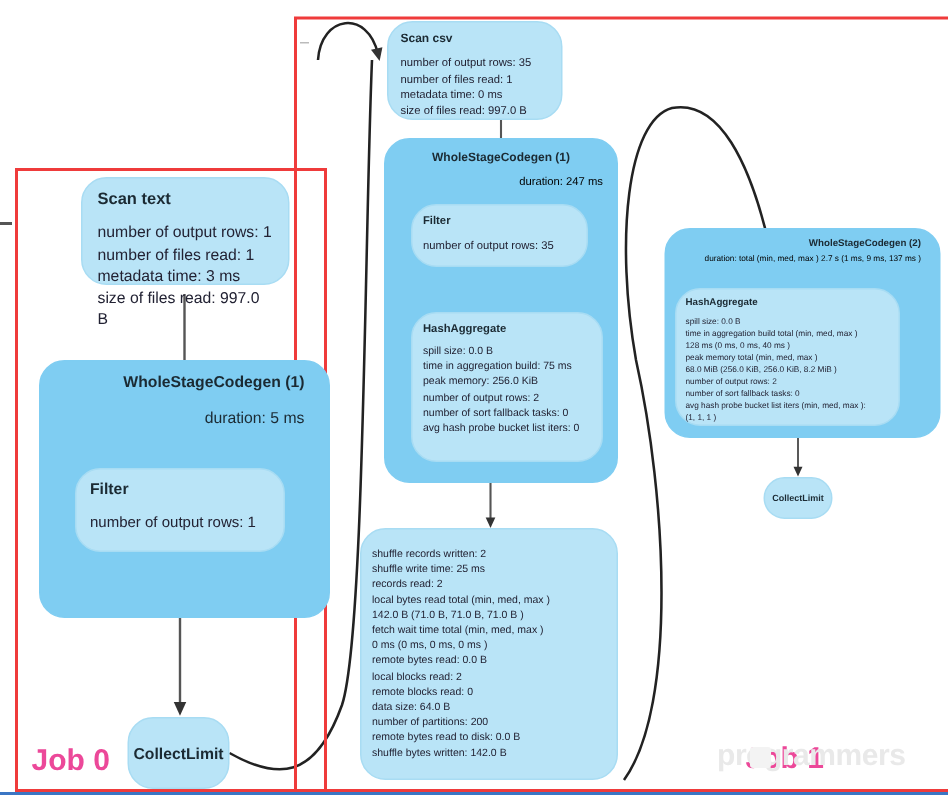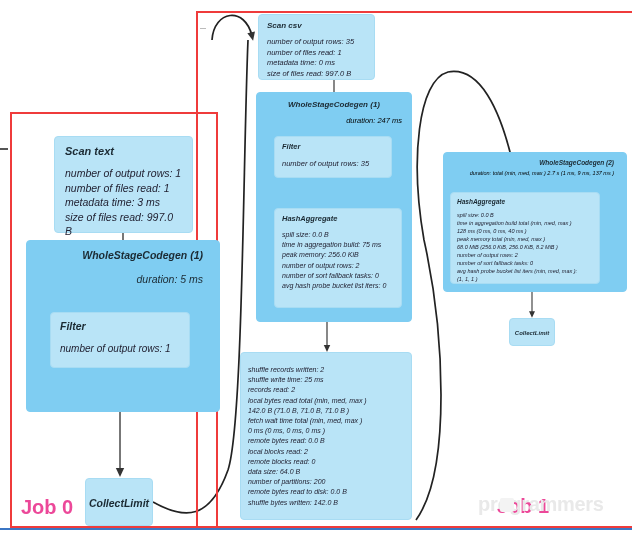--- a/index.html
+++ b/index.html
@@ -15,30 +15,30 @@
   
   .job-frame{position:absolute;border:2px solid #ef3b3b;box-sizing:border-box;background:transparent;}
   #job0-frame{left:10px;top:112px;width:208px;height:416px;}
   #job1-frame{left:196px;top:11px;width:440px;height:517px;}
 
   .job-label{position:absolute;color:#ec4899;font-weight:bold;font-size:20px;letter-spacing:0px;}
   #job0-label{left:21px;top:496px;}
   #job1-label{left:497px;top:495px;}
 
   
-  .node{position:absolute;border-radius:4px;box-sizing:border-box;font-style:italic;}
+  .node{position:absolute;border-radius:17px;box-sizing:border-box;}
   .node .title{font-weight:bold;color:#1b2a33;}
   .node .metrics{color:#223;white-space:pre-line;}
 
   .outer{background:#7fcdf2;border:1px solid #7fcdf2;}
   .inner{background:#b9e4f7;border:1px solid #a8dcf3;}
   .plain{background:#b9e4f7;border:1px solid #a8dcf3;}
 
   
-  #n-scan-text{left:54px;top:136px;width:139px;height:97px;padding:8px 10px;}
+  #n-scan-text{left:54px;top:118px;width:139px;height:72px;padding:8px 10px;}
   #n-scan-text .title{font-size:11px;}
   #n-scan-text .metrics{font-size:10.5px;line-height:14.5px;margin-top:9px;}
 
   #n-wsc1-left{left:26px;top:240px;width:194px;height:172px;padding:8px 10px;}
   #n-wsc1-left .title{font-size:10.5px;text-align:right;padding-right:6px;}
   #n-wsc1-left .sub{font-size:10.5px;text-align:right;padding-right:6px;margin-top:12px;color:#1b2a33;}
 
   #n-filter-left{left:50px;top:312px;width:140px;height:56px;padding:7px 9px;}
   #n-filter-left .title{font-size:10.5px;}
   #n-filter-left .metrics{font-size:10px;line-height:13px;margin-top:10px;}

